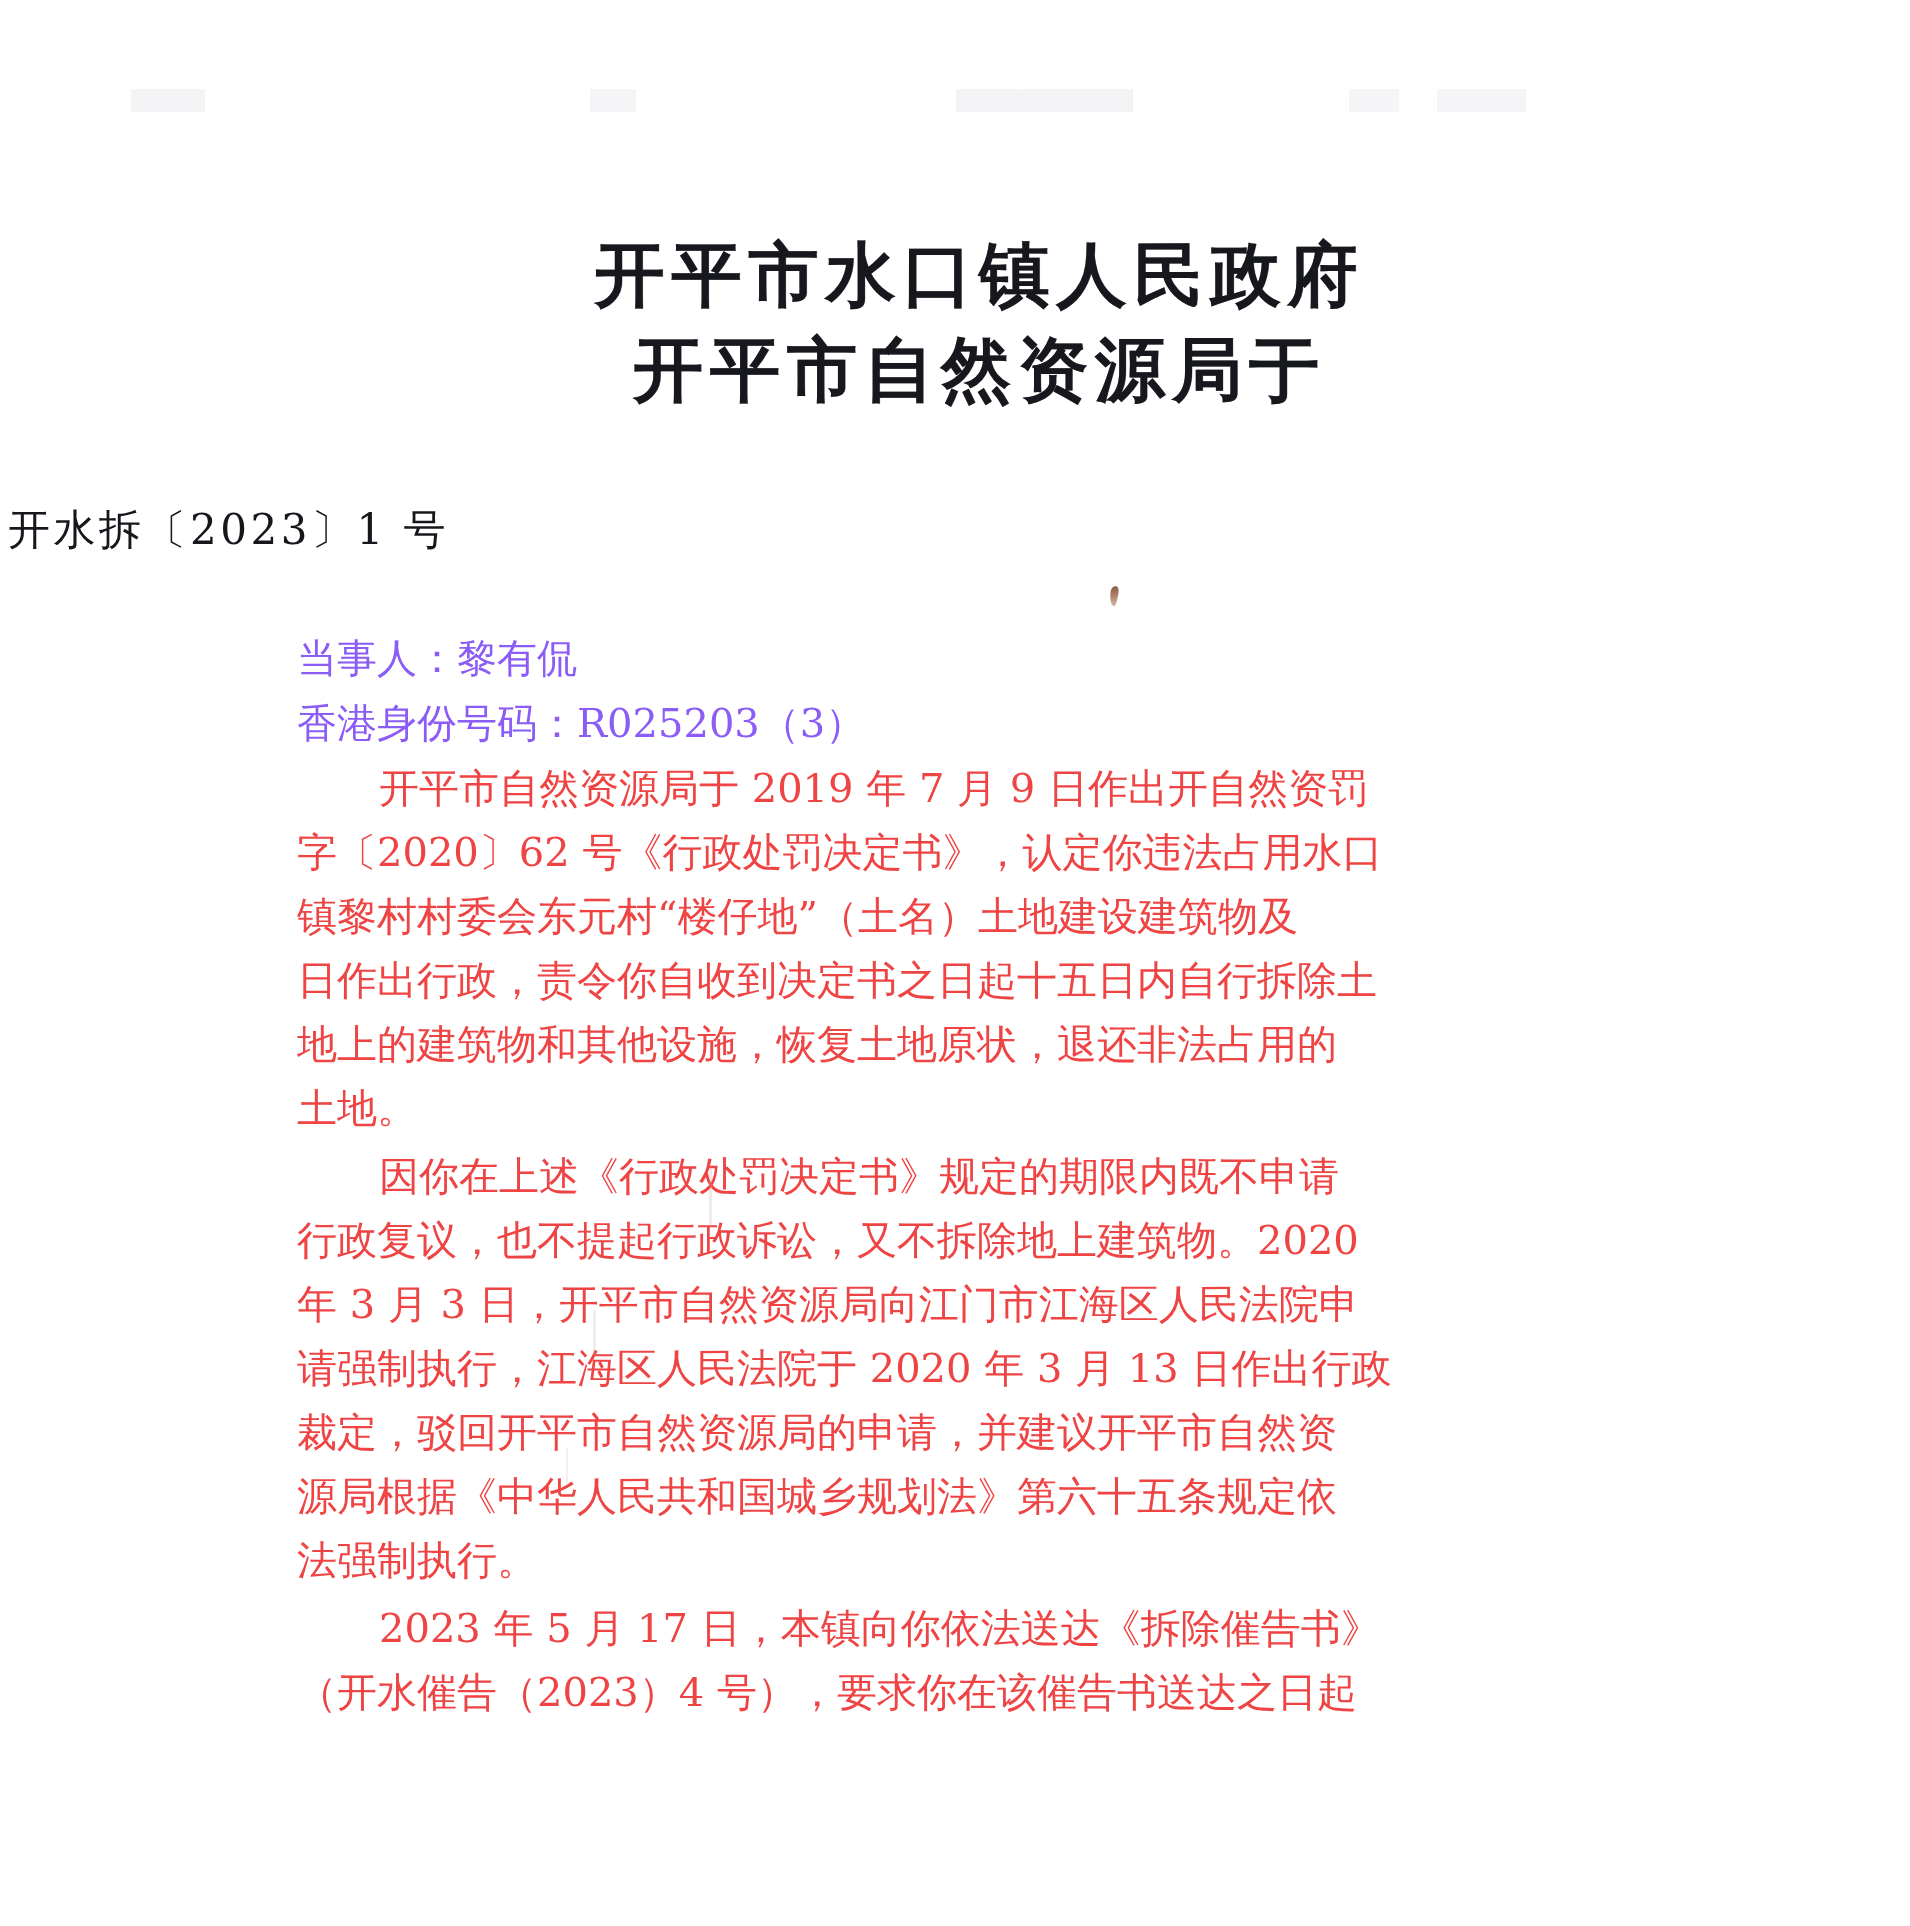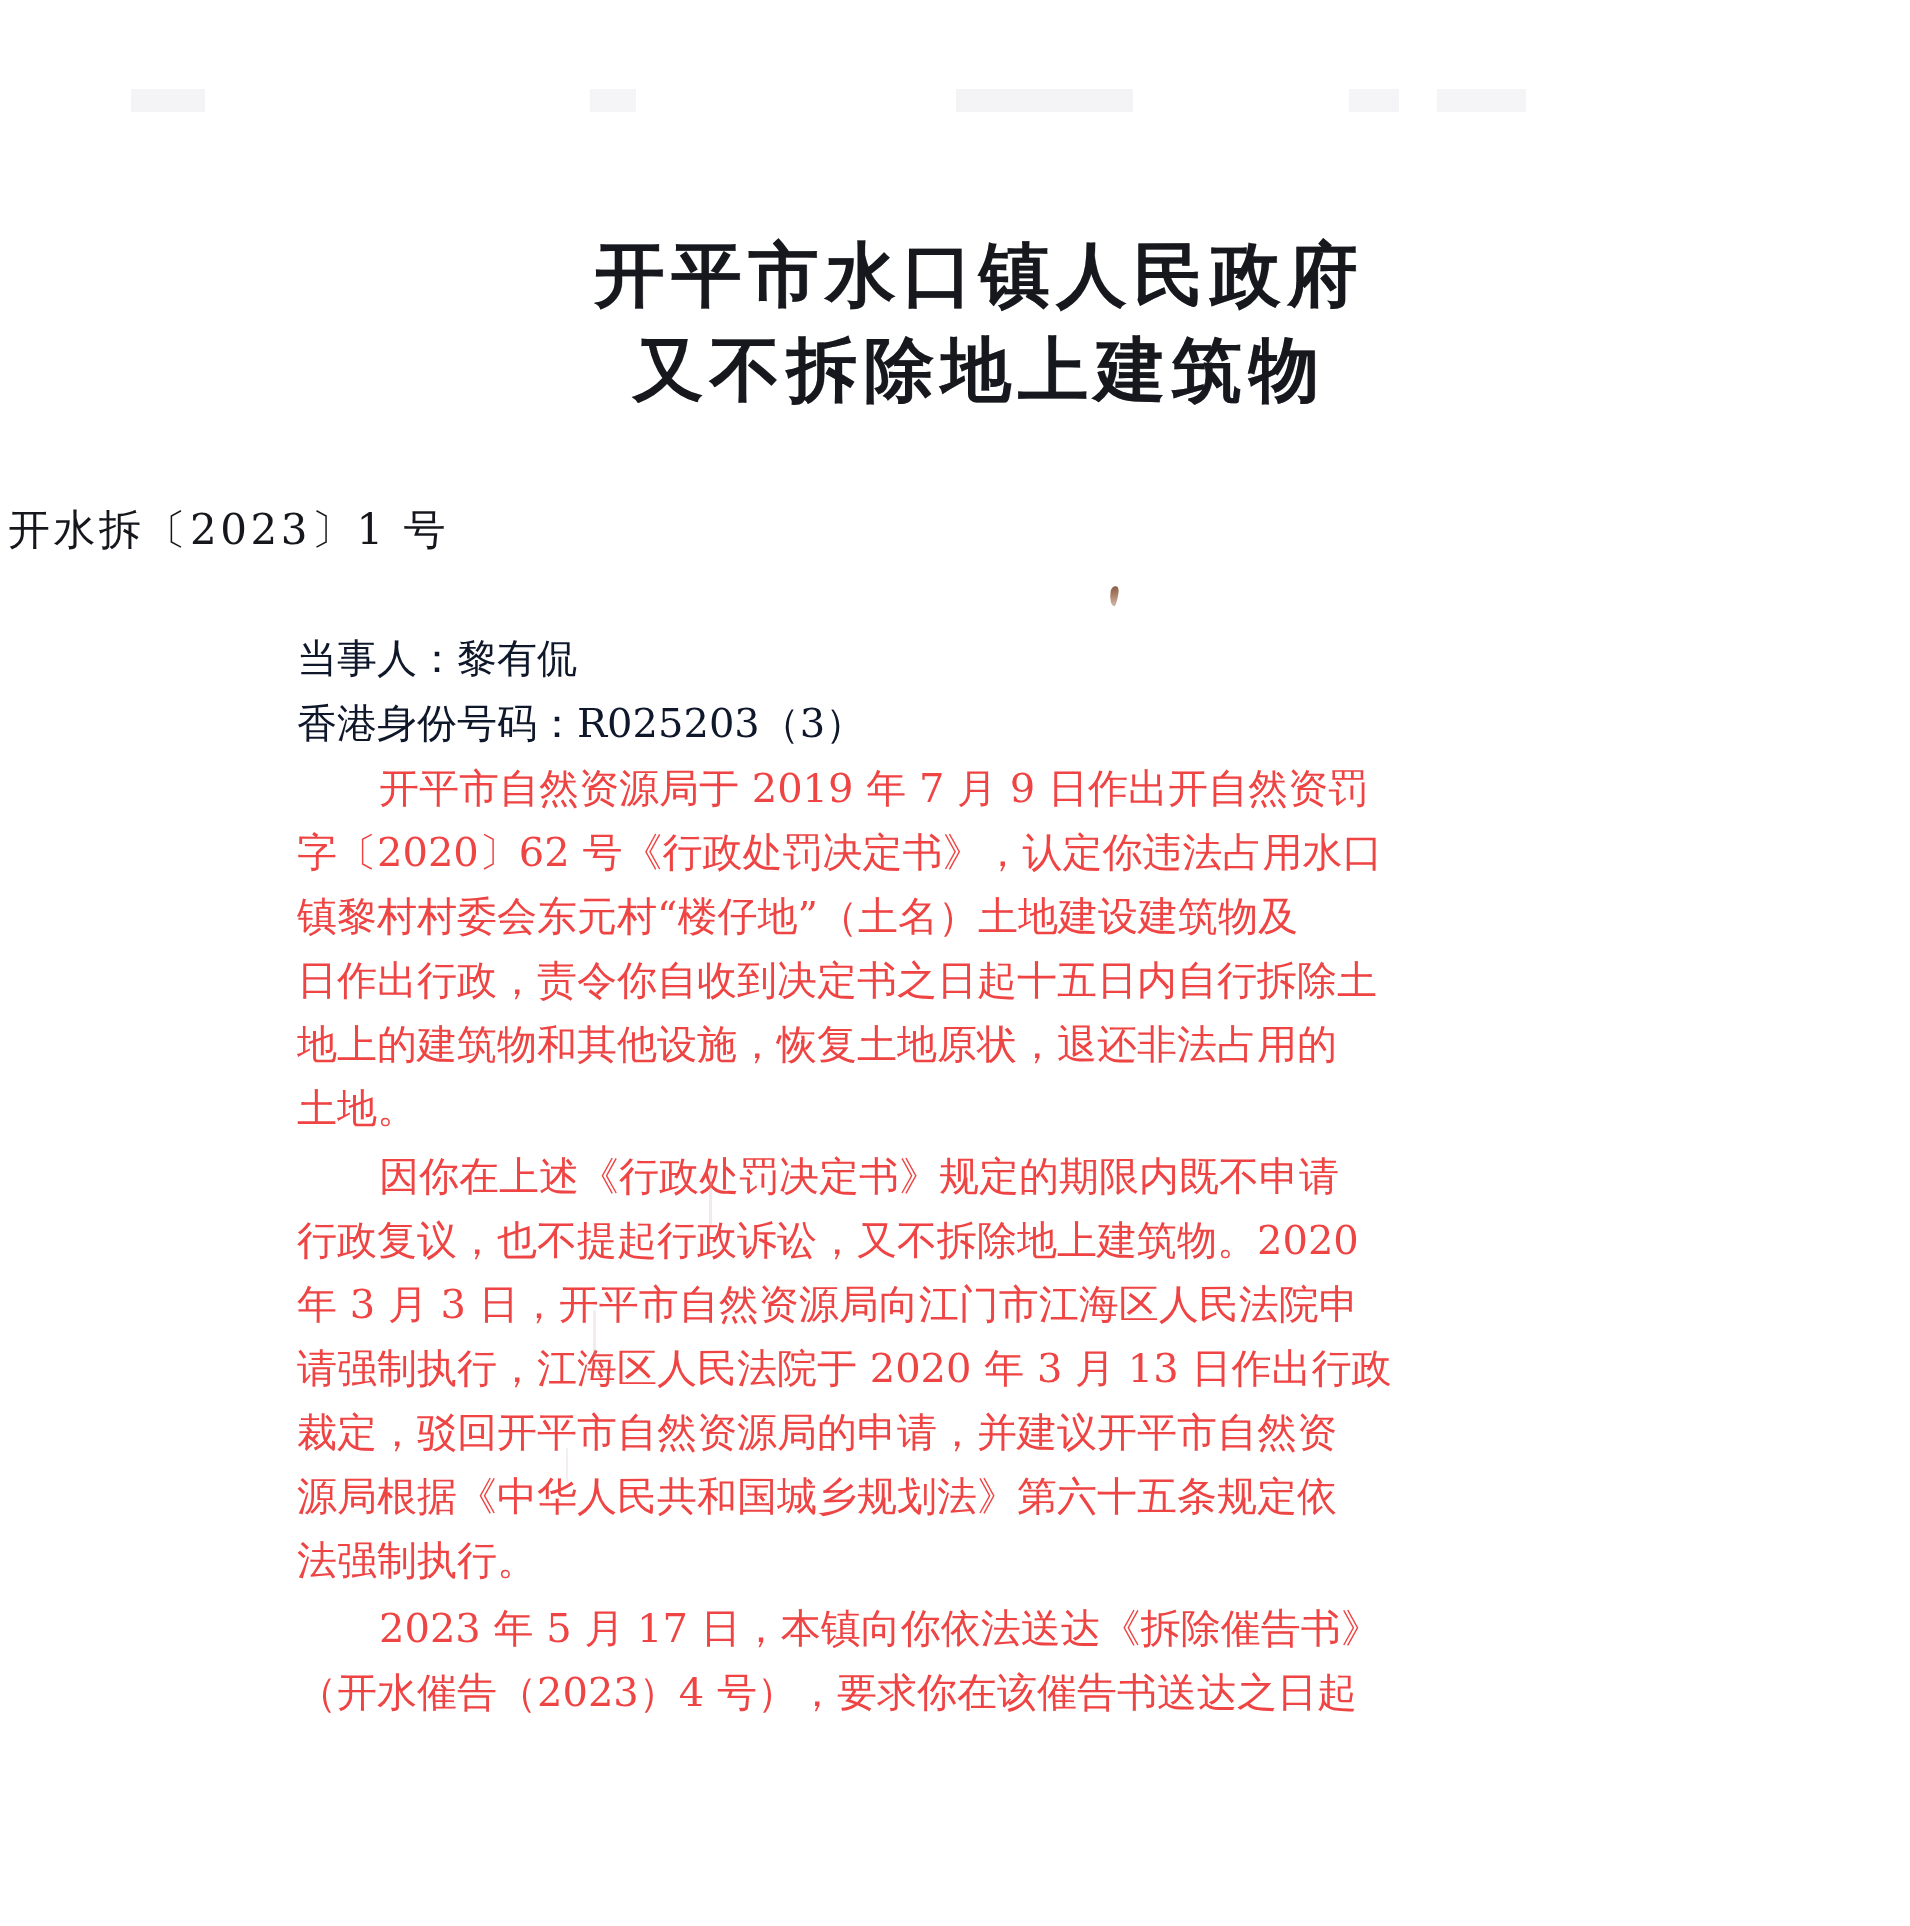--- a/index.html
+++ b/index.html
@@ -105,21 +105,21 @@
     color: #ef4444;
     white-space: nowrap;
     letter-spacing: 0px;
     margin: 0;
   }
 
   
   .field-line {
     font-size: 40px;
     line-height: 65px;
-    color: #0f172a;
+    color: #8b5cf6;
     white-space: nowrap;
     margin: 0;
   }
 
   .para {
     margin: 0;
   }
 
   .para-gap {
     height: 3.9px;
@@ -142,21 +142,21 @@
 </style>
 </head>
 <body>
 
 <div class="page">
 
   <div class="scan-noise"></div>
 
   <div class="masthead">
     <div class="masthead-line">开平市水口镇人民政府</div>
-    <div class="masthead-line">又不拆除地上建筑物</div>
+    <div class="masthead-line">开平市自然资源局于</div>
   </div>
 
   <div class="docnum">开水拆〔2023〕1 号</div>
 
   <div class="ink-fleck"></div>
 
   <div class="body">
 
     <p class="field-line">当事人：黎有侃</p>
 

